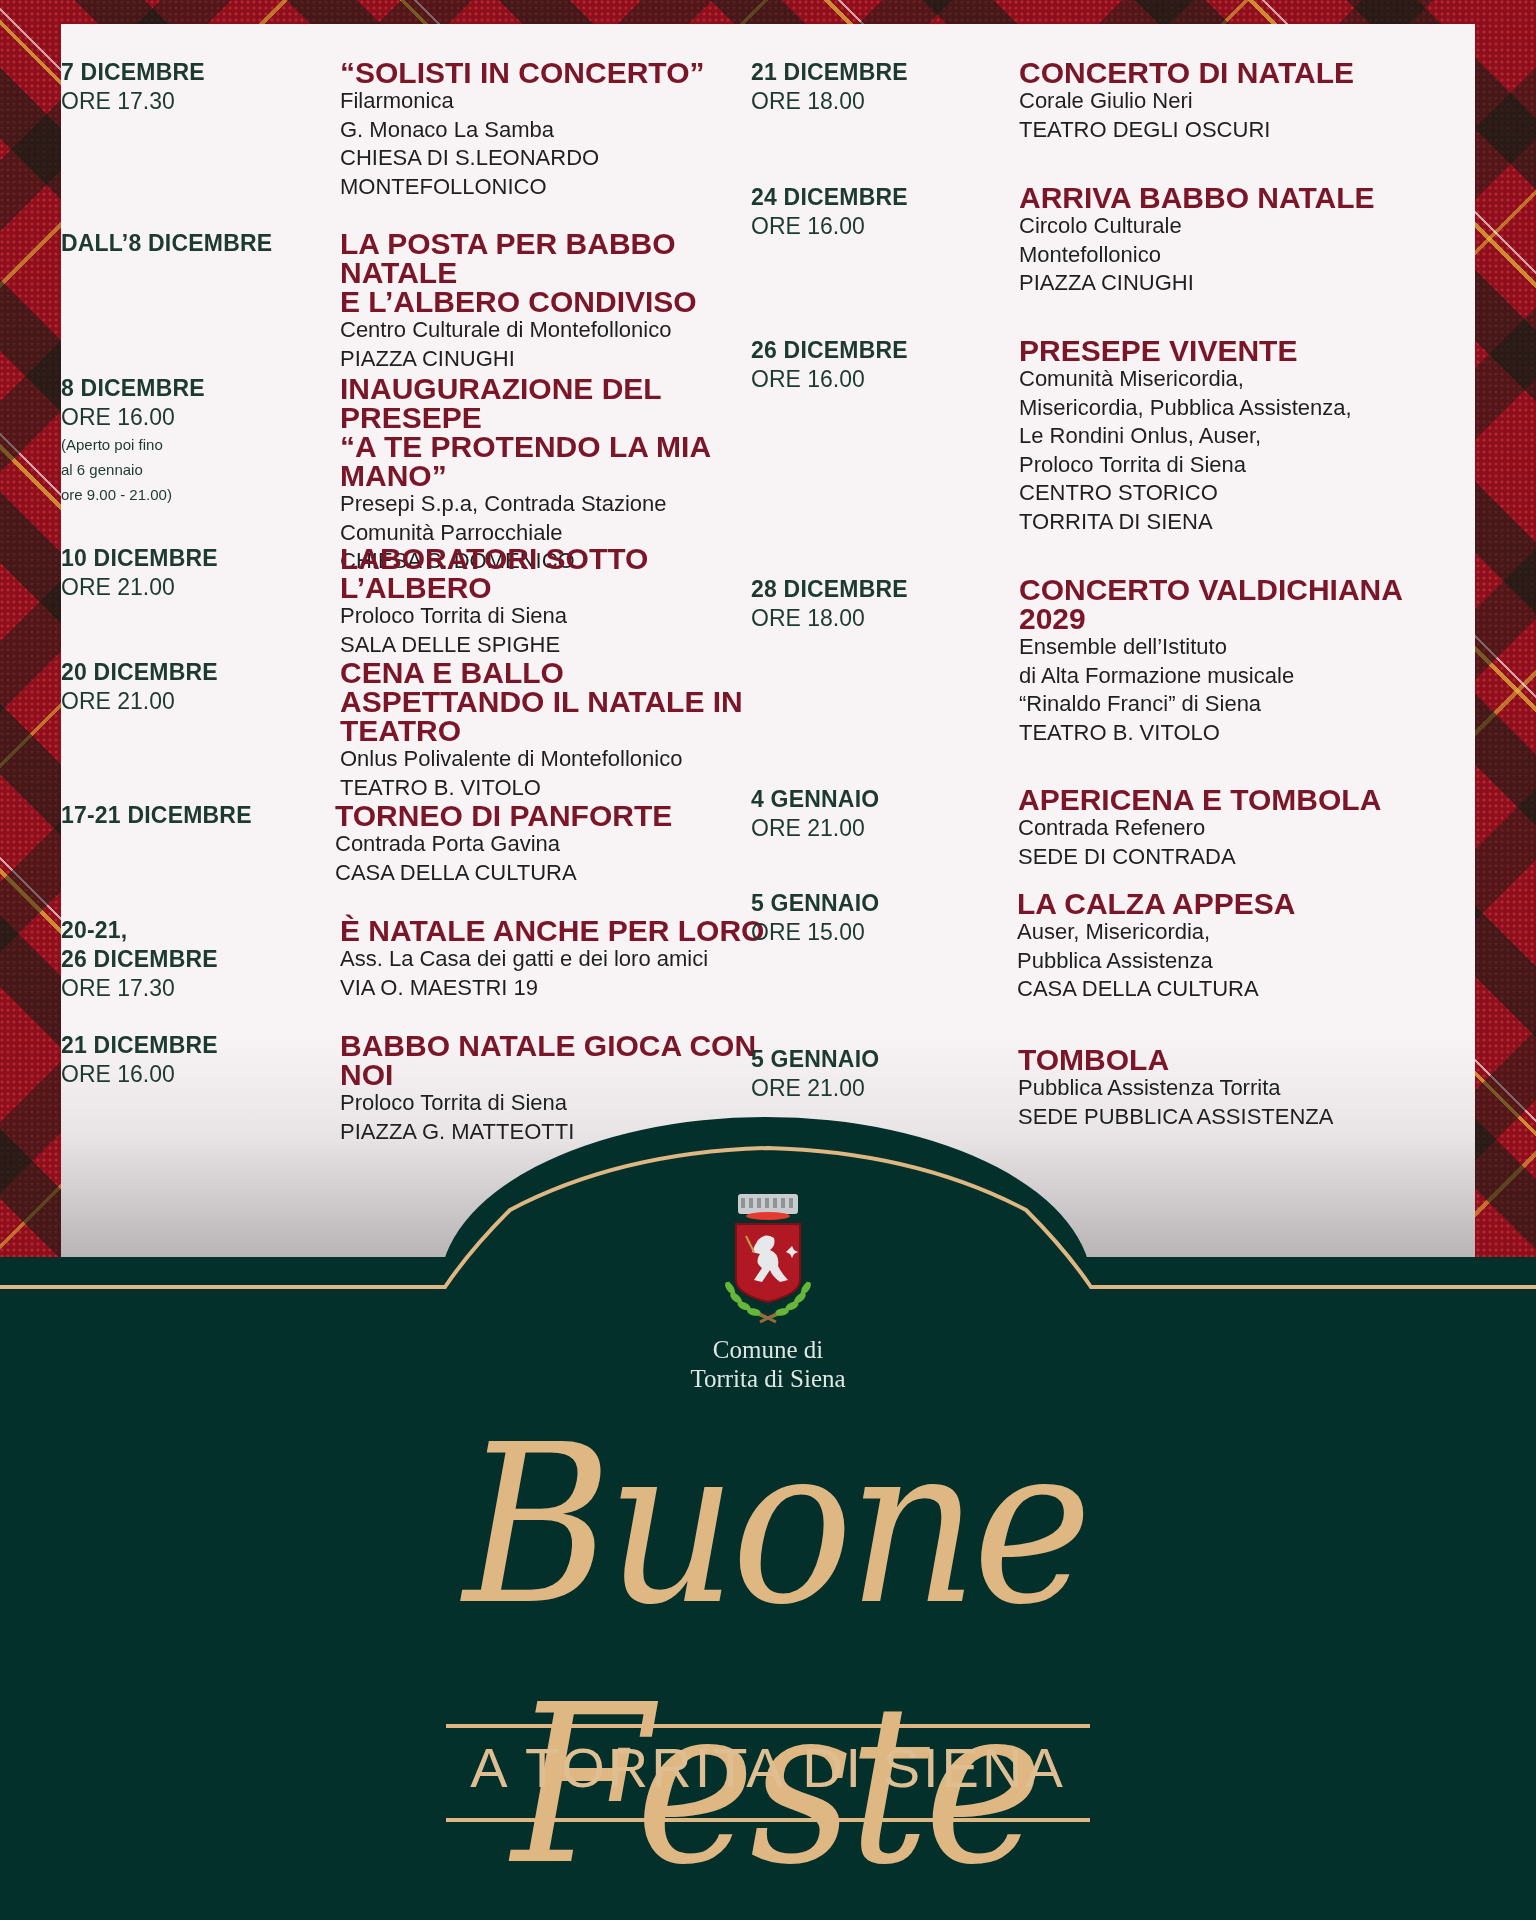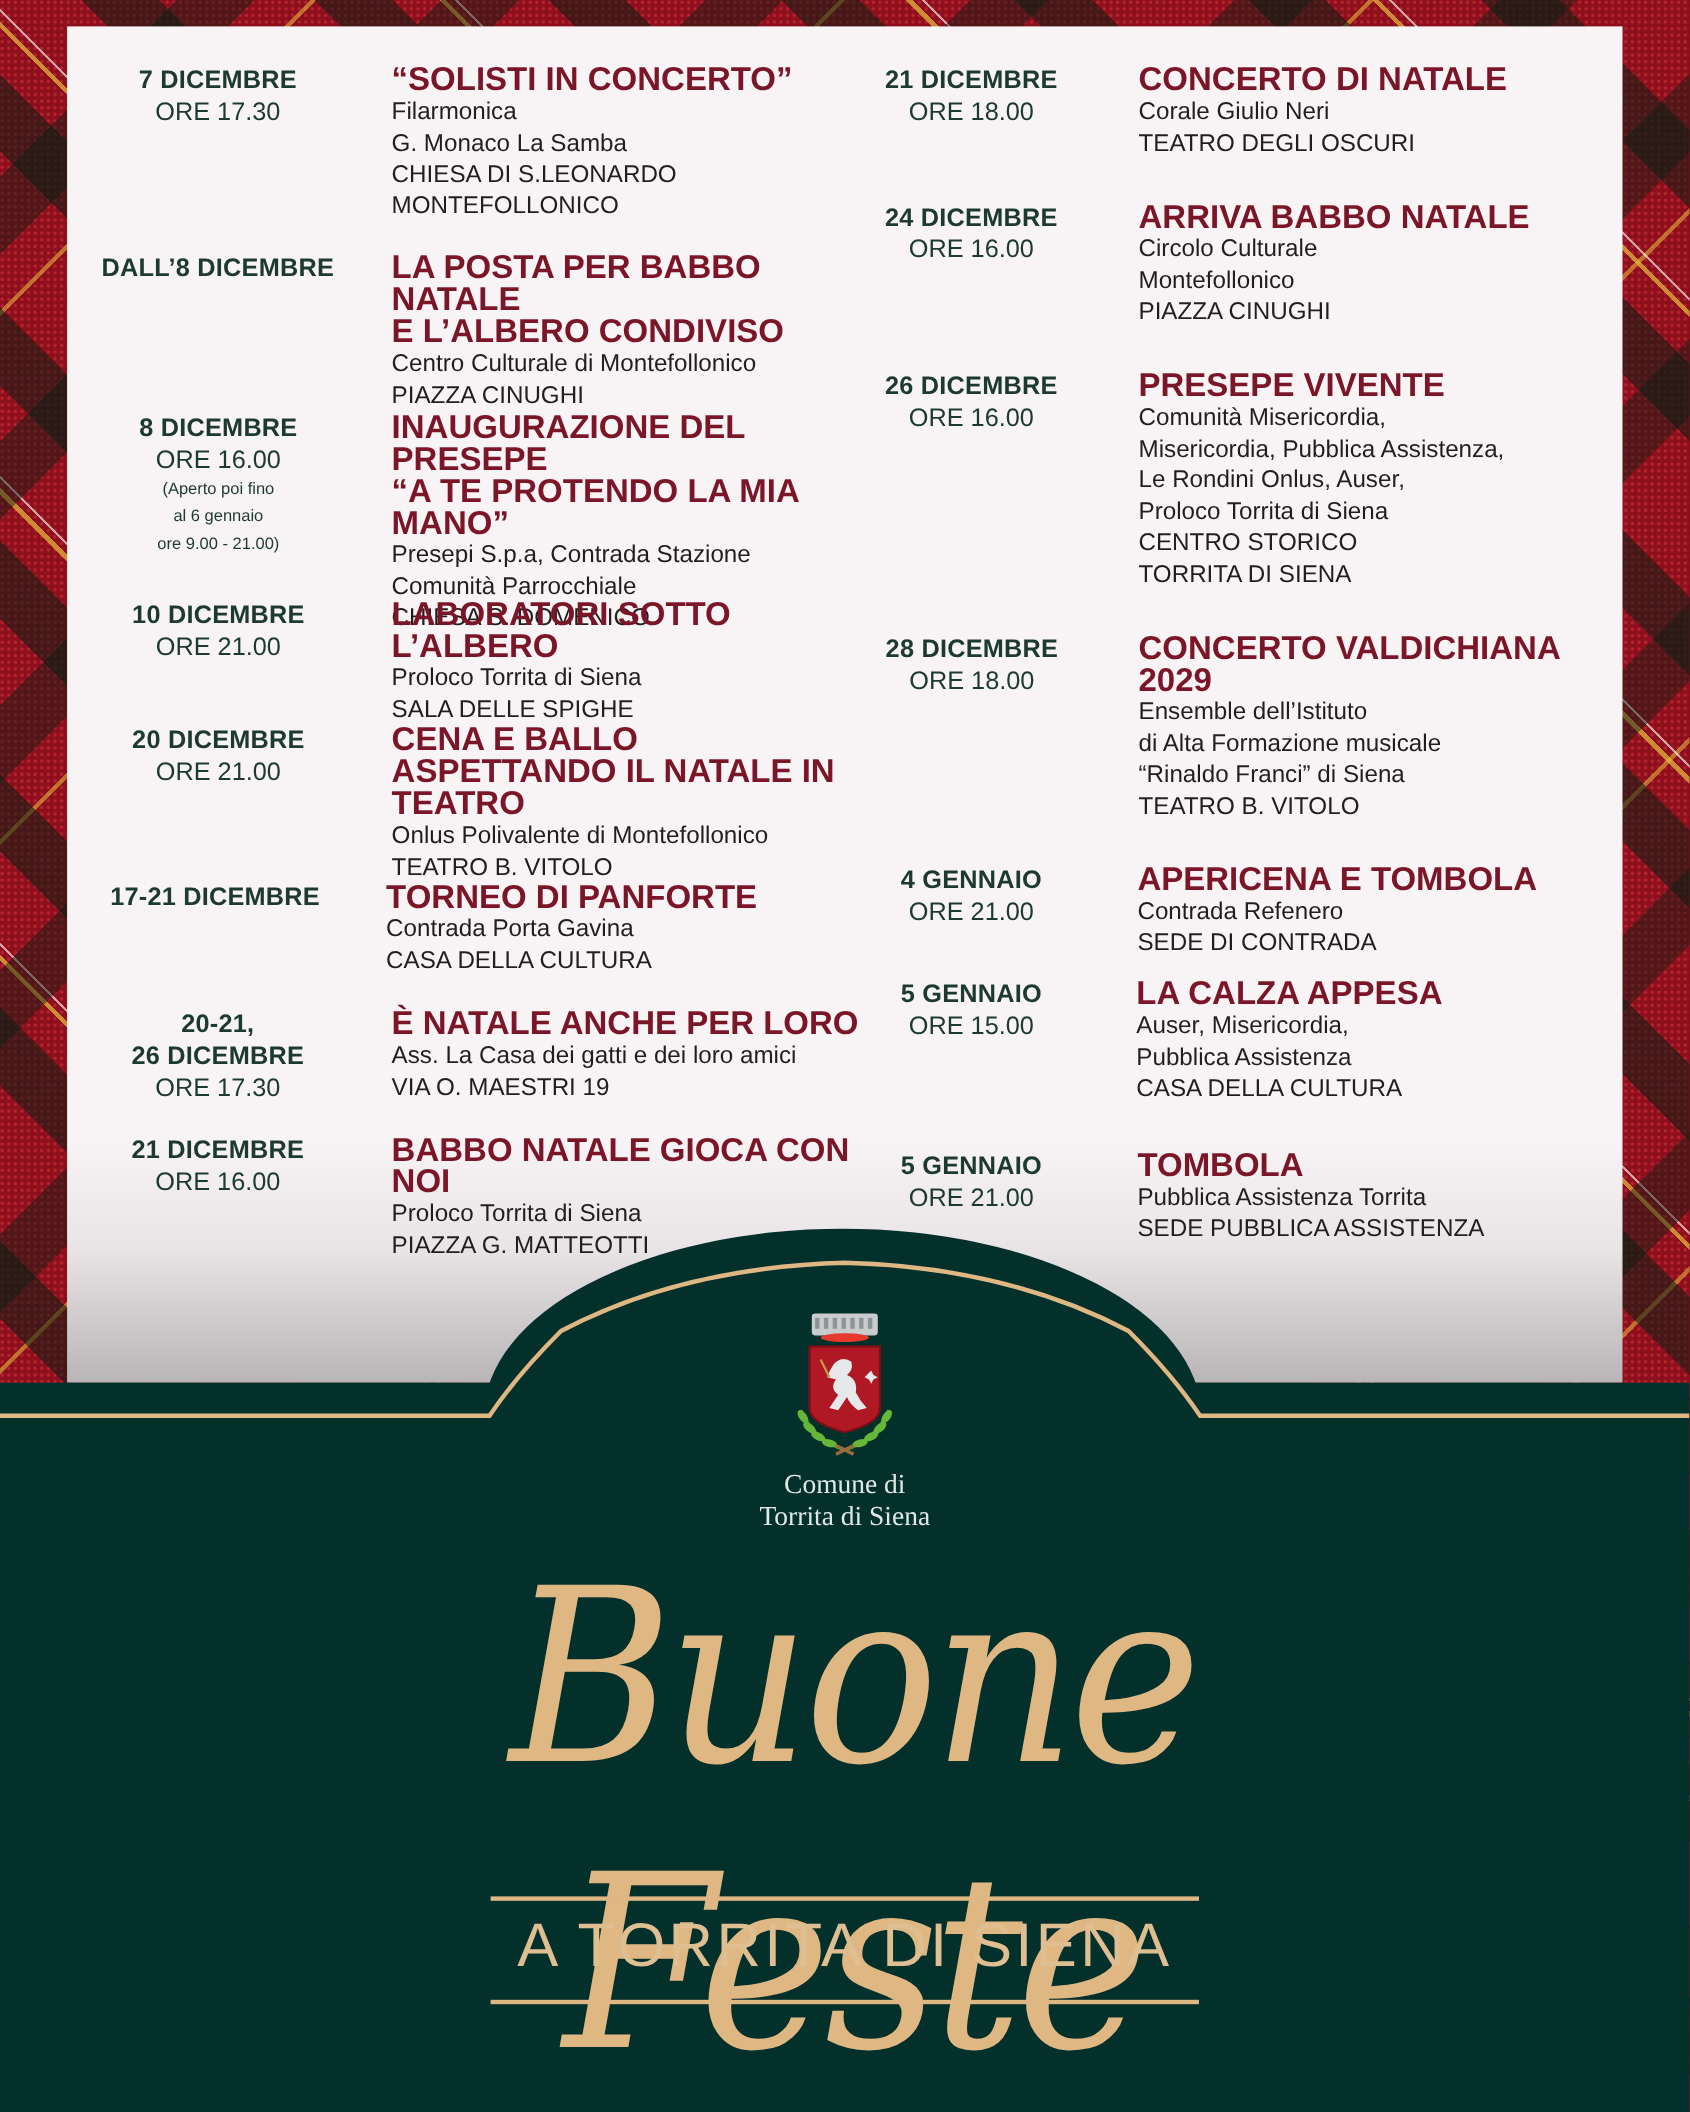--- a/index.html
+++ b/index.html
@@ -17,23 +17,22 @@
     }
     .panel {
       position: absolute; left: 61px; top: 24px; width: 1414px; height: 1233px;
       background: linear-gradient(to bottom, #f8f3f4 0%, #f8f3f4 82%, #e9e5e6 90%, #b9b5b6 100%);
     }
     .col { position: absolute; top: 0; }
     .col.left { left: 0; width: 720px; }
     .col.right { left: 690px; width: 724px; }
     .event { position: absolute; display: flex; }
     .when {
-      text-align: center; color: #1c3a30; font-size: 23px; line-height: 29px;
+      text-align: left; color: #1c3a30; font-size: 23px; line-height: 29px;
       flex: 0 0 auto;
-      padding-left: 16px;
     }
     .when .date { font-weight: bold; letter-spacing: 0.2px; }
     .when .time { font-weight: normal; }
     .when .note { font-size: 15px; line-height: 25px; }
     .what { color: #1f1f1f; font-size: 22px; line-height: 28.5px; }
     .what .title { color: #7a1628; font-weight: bold; font-size: 30px; line-height: 29px; }
     .what .line { white-space: nowrap; }
 
     .band { position: absolute; left: 0; top: 1257px; width: 1536px; height: 663px; background: #04302c; }
     .arch {

